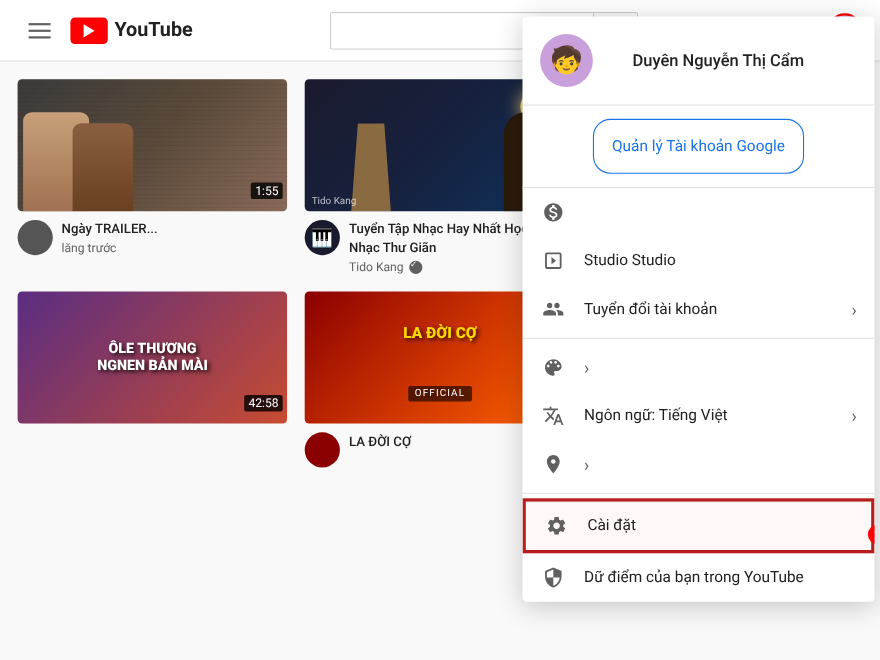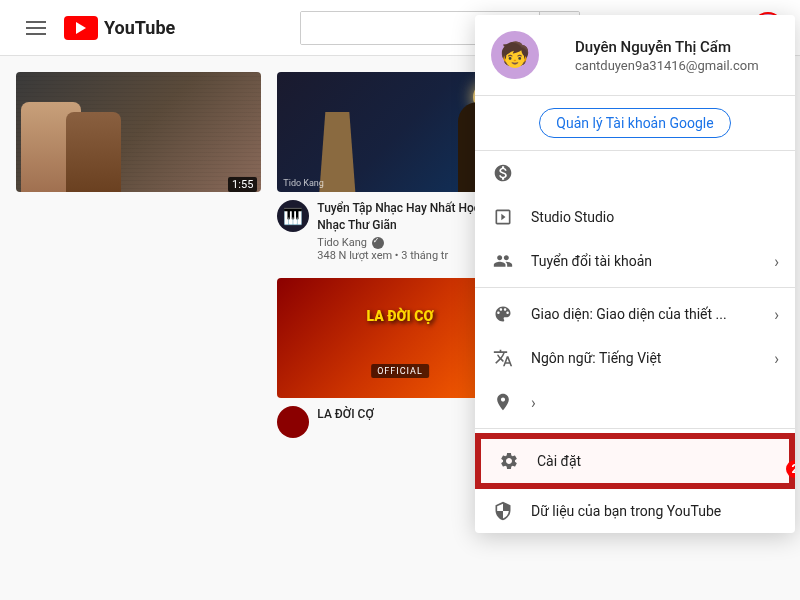--- a/index.html
+++ b/index.html
@@ -189,21 +189,21 @@
 
     .thumb-bg-1 { background: linear-gradient(135deg, #3a3a3a 0%, #5a4a3a 50%, #8a6a5a 100%); }
     .thumb-bg-2 { background: linear-gradient(135deg, #1a1a2e 0%, #16213e 50%, #0f3460 100%); }
     .thumb-bg-3 { background: linear-gradient(135deg, #2d4a1e 0%, #4a7a2e 100%); }
     .thumb-bg-4 { background: linear-gradient(135deg, #5a2d82 0%, #c84b31 100%); }
     .thumb-bg-5 { background: linear-gradient(135deg, #8B0000 0%, #cc3300 50%, #ff6600 100%); }
     .thumb-bg-6 { background: linear-gradient(135deg, #1a0a2e 0%, #6a1a4e 50%, #c01a5e 100%); }
 
     .thumb-duration {
       position: absolute;
-      bottom: 0;
+      bottom: 11px;
       right: 4px;
       background: rgba(0,0,0,0.8);
       color: white;
       font-size: 11px;
       padding: 1px 4px;
       border-radius: 2px;
     }
 
     .video-info {
       margin-top: 8px;
@@ -324,21 +324,21 @@
       display: flex;
       justify-content: center;
       padding: 12px;
       border-bottom: 1px solid #e0e0e0;
     }
     .manage-google-btn a {
       color: #1a73e8;
       font-size: 14px;
       text-decoration: none;
       border: 1px solid #1a73e8;
-      padding: 6px 16px;
+      padding: 16px 16px;
       border-radius: 16px;
     }
 
     
     .menu-item {
       display: flex;
       align-items: center;
       padding: 10px 16px;
       gap: 16px;
       cursor: pointer;
@@ -365,21 +365,21 @@
     }
 
     .menu-divider {
       height: 1px;
       background: #e0e0e0;
       margin: 4px 0;
     }
 
     
     .menu-item-highlight {
-      border: 6px solid #b91c1c;
+      border: 3px solid #b91c1c;
       background: #fff8f8;
     }
 
     
     .num-badge-2 {
       position: absolute;
       right: -15px;
       bottom: 5px;
       background: #ff0000;
       color: white;
@@ -555,55 +555,66 @@
 
   <div class="yt-content">
 
     <div class="video-card">
       <div class="video-thumb thumb-bg-1">
         <div class="film-overlay"></div>
         <div class="face-left"></div>
         <div class="face-right"></div>
         <span class="thumb-duration">1:55</span>
       </div>
+      <div class="video-info">
+        <div class="channel-avatar" style="background:#555;"></div>
+        <div class="video-meta">
+          <div class="video-title">Ngày TRAILER...</div>
+          <div class="video-channel"></div>
+          <div class="video-views">lăng trước</div>
+        </div>
+      </div>
     </div>
 
     <div class="video-card">
       <div class="video-thumb thumb-bg-2">
         <div class="moon-figure"></div>
         <div class="desk-figure"></div>
         <div class="person-silhouette"></div>
         <div style="position:absolute;bottom:4px;left:6px;font-size:9px;color:rgba(255,255,255,0.7);">Tido Kang</div>
       </div>
       <div class="video-info">
         <div class="channel-avatar" style="background:#1a1a2e; font-size:16px; color:#fff;">🎹</div>
         <div class="video-meta">
           <div class="video-title">Tuyển Tập Nhạc Hay Nhất Học Tập 🎵 Nhạc Thư Giãn</div>
           <div class="video-channel">Tido Kang <span class="verified"></span></div>
-          <div class="video-views">348 N lượt xem • 3 tháng tr</div>
         </div>
       </div>
     </div>
 
     <div class="video-card">
       <div class="video-thumb thumb-bg-3">
         <div class="dong-text">ĐÔNG</div>
         <span class="thumb-duration">3:42</span>
       </div>
       <div class="video-info">
         <div class="channel-avatar" style="background:#4a7a2e;"></div>
         <div class="video-meta">
           <div class="video-title">Đầu ne...</div>
           <div class="video-channel"></div>
           <div class="video-views">c</div>
         </div>
       </div>
     </div>
 
     <div class="video-card">
+      <div class="video-thumb thumb-bg-4">
+        <div class="thumb-text-overlay" style="font-size:13px;color:white;font-weight:900;text-shadow:2px 2px 4px rgba(0,0,0,0.9);">ÔLE THƯƠNG<br>NGNEN BẢN MÀI</div>
+        <span class="thumb-duration">42:58</span>
+      </div>
     </div>
 
     <div class="video-card">
       <div class="video-thumb thumb-bg-5">
         <div class="ladoico-text">LA ĐỜI CỢ</div>
         <div class="official-badge">OFFICIAL</div>
       </div>
       <div class="video-info">
         <div class="channel-avatar" style="background:#8B0000;"></div>
         <div class="video-meta">
@@ -630,21 +641,20 @@
   </div>
 </div>
 
 <div class="dropdown-overlay">
   <div class="dropdown-menu">
 
     <div class="account-header">
       <div class="account-avatar">🧒</div>
       <div class="account-info">
         <div class="account-name">Duyên Nguyễn Thị Cẩm</div>
-        <div class="account-email">cantduyen9a31416@gmail.com</div>
       </div>
     </div>
 
     <div class="manage-google-btn">
       <a href="#">Quản lý Tài khoản Google</a>
     </div>
 
 
     <div class="menu-item">
       <span class="menu-icon">
@@ -675,21 +685,20 @@
 
 
     <div class="menu-divider"></div>
 
     <div class="menu-item">
       <span class="menu-icon">
         <svg width="20" height="20" viewBox="0 0 24 24" fill="#606060">
             <path d="M12 3c-4.97 0-9 4.03-9 9s4.03 9 9 9c.83 0 1.5-.67 1.5-1.5 0-.39-.15-.74-.39-1.01-.23-.26-.38-.61-.38-.99 0-.83.67-1.5 1.5-1.5H16c2.76 0 5-2.24 5-5 0-4.42-4.03-8-9-8zm-5.5 9c-.83 0-1.5-.67-1.5-1.5S5.67 9 6.5 9 8 9.67 8 10.5 7.33 12 6.5 12zm3-4C8.67 8 8 7.33 8 6.5S8.67 5 9.5 5s1.5.67 1.5 1.5S10.33 8 9.5 8zm5 0c-.83 0-1.5-.67-1.5-1.5S13.67 5 14.5 5s1.5.67 1.5 1.5S15.33 8 14.5 8zm3 4c-.83 0-1.5-.67-1.5-1.5S16.67 9 17.5 9s1.5.67 1.5 1.5-.67 1.5-1.5 1.5z"></path>
           </svg>
       </span>
-      <span class="menu-label">Giao diện: Giao diện của thiết ...</span>
       <span class="menu-arrow">›</span>
     </div>
 
     <div class="menu-item">
       <span class="menu-icon">
         <svg width="20" height="20" viewBox="0 0 24 24" fill="#606060">
             <path d="M12.87 15.07l-2.54-2.51.03-.03c1.74-1.94 2.98-4.17 3.71-6.53H17V4h-7V2H8v2H1v1.99h11.17C11.5 7.92 10.44 9.75 9 11.35 8.07 10.32 7.3 9.19 6.69 8h-2c.73 1.63 1.73 3.17 2.98 4.56l-5.09 5.02L4 19l5-5 3.11 3.11.76-2.04zM18.5 10h-2L12 22h2l1.12-3h4.75L21 22h2l-4.5-12zm-2.62 7l1.62-4.33L19.12 17h-3.24z"></path>
           </svg>
       </span>
       <span class="menu-label">Ngôn ngữ: Tiếng Việt</span>
@@ -716,17 +725,17 @@
       <span class="menu-label">Cài đặt</span>
       <div class="num-badge-2">2</div>
     </div>
 
     <div class="menu-item">
       <span class="menu-icon">
         <svg width="20" height="20" viewBox="0 0 24 24" fill="#606060">
             <path d="M12 1L3 5v6c0 5.55 3.84 10.74 9 12 5.16-1.26 9-6.45 9-12V5l-9-4zm0 10.99h7c-.53 4.12-3.28 7.79-7 8.94V12H5V6.3l7-3.11v8.8z"></path>
           </svg>
       </span>
-      <span class="menu-label">Dữ liệu của bạn trong YouTube</span>
+      <span class="menu-label">Dữ điểm của bạn trong YouTube</span>
     </div>
 
   </div>
 </div>
 
 </body></html>

